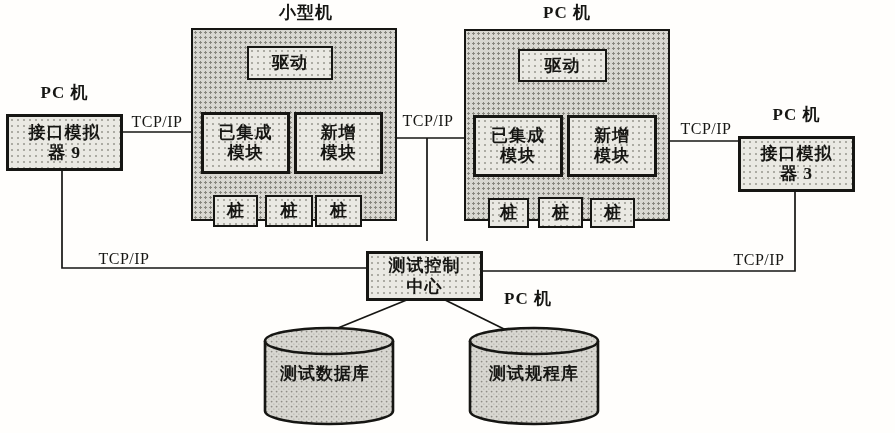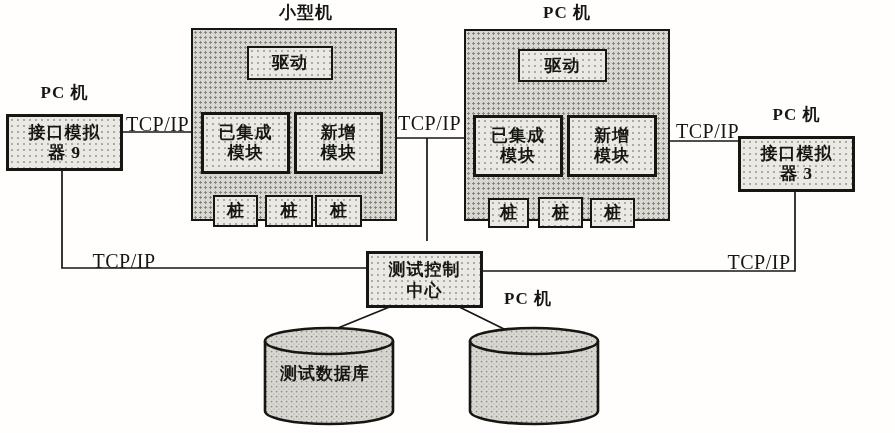--- a/index.html
+++ b/index.html
@@ -21,21 +21,21 @@
   .host{position:absolute;border:2px solid #161613;box-sizing:border-box;}
   .node{
     position:absolute;border:3px solid #161613;box-sizing:border-box;
     display:flex;flex-direction:column;align-items:center;justify-content:center;
     font-weight:bold;font-size:17px;line-height:20px;letter-spacing:1px;text-align:center;margin-top:10px;
   }
   .node.thin{border-width:2.5px;}
   .stub{font-size:17px;letter-spacing:0;}
   .label{position:absolute;text-align:center;white-space:nowrap;}
   .machine-label{font-size:17px;font-weight:600;letter-spacing:1px;}
-  .tcp-label{font-size:20px;font-weight:500;letter-spacing:.5px;}
+  .tcp-label{font-size:16px;font-weight:500;letter-spacing:.5px;}
   .db-label{position:absolute;text-align:center;font-weight:bold;font-size:17px;letter-spacing:1px;}
 </style>
 </head>
 <body>
 
 <div class="canvas">
 
   <svg class="wires" viewBox="0 0 895 433">
     <defs>
       <pattern id="stip" width="5" height="5" patternUnits="userSpaceOnUse">
@@ -125,21 +125,22 @@
 
   <div class="label machine-label" style="left:738px;top:103px;width:117px;">PC 机</div>
   <div class="node stipple-light" style="left:738px;top:126px;width:117px;height:56px;">
     <div>接口模拟</div>
     <div>器 3</div>
   </div>
 
   <div class="label tcp-label" style="left:92px;top:250px;width:64px;">TCP/IP</div>
   <div class="label tcp-label" style="left:727px;top:251px;width:64px;">TCP/IP</div>
 
-  <div class="node stipple-light" style="left:366px;top:241px;width:117px;height:57px;line-height:21px;">
+  <div class="node stipple-light" style="left:366px;top:241px;width:117px;height:50px;line-height:21px;">
     <div>测试控制</div>
     <div>中心</div>
   </div>
   <div class="label machine-label" style="left:496px;top:287px;width:64px;">PC 机</div>
 
   <div class="db-label" style="left:265px;top:362px;width:120px;text-align:center;">测试数据库</div>
+  <div class="db-label" style="left:470px;top:362px;width:128px;">测试规程库</div>
 
 </div>
 
 </body></html>

